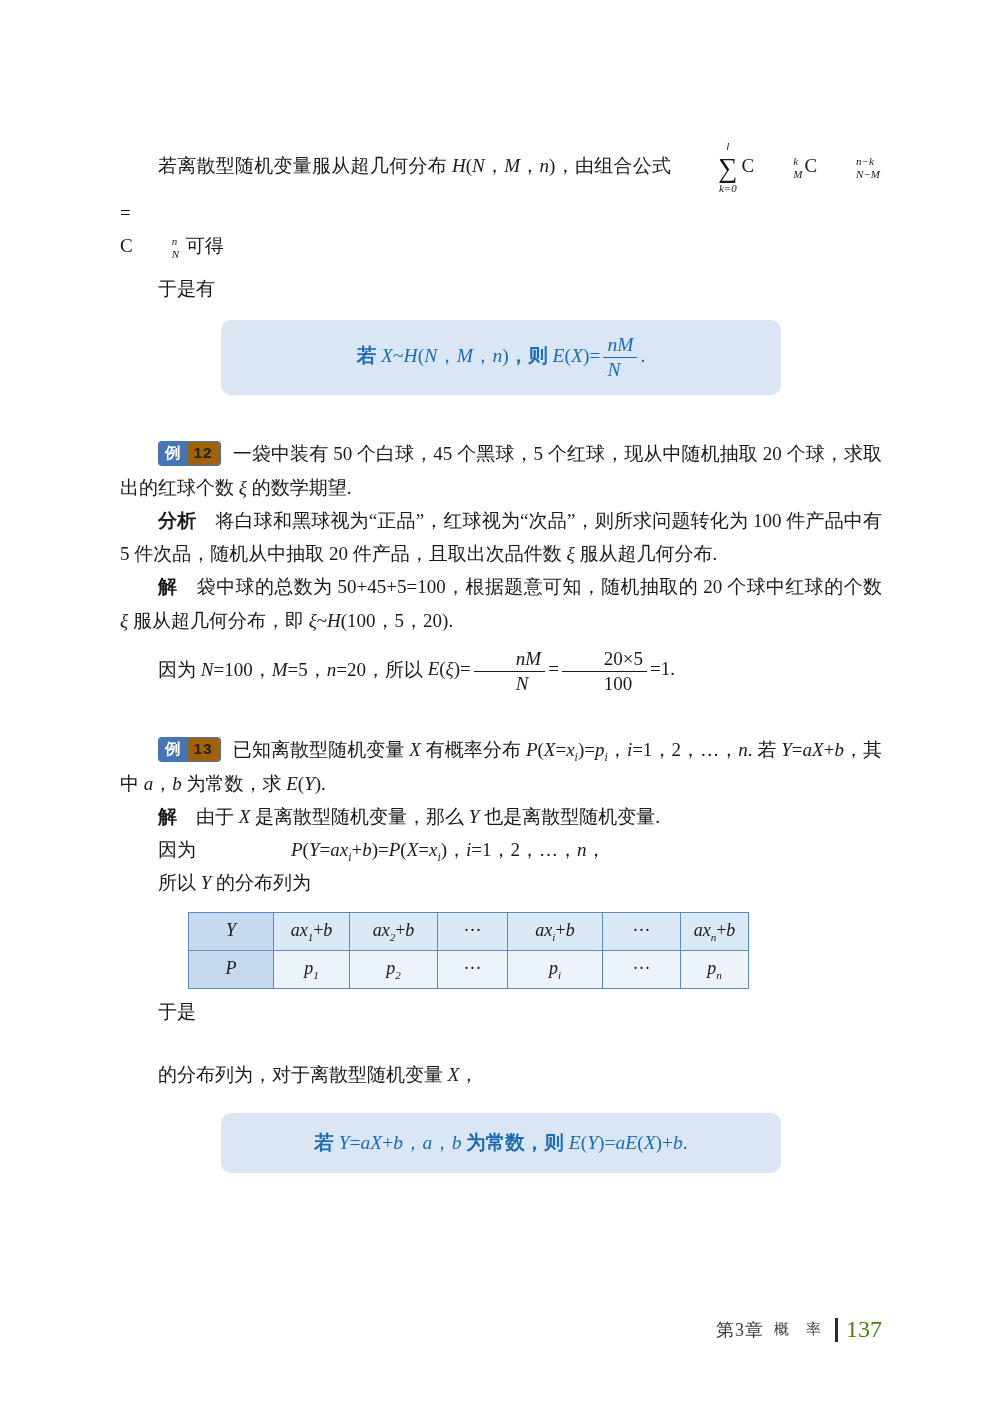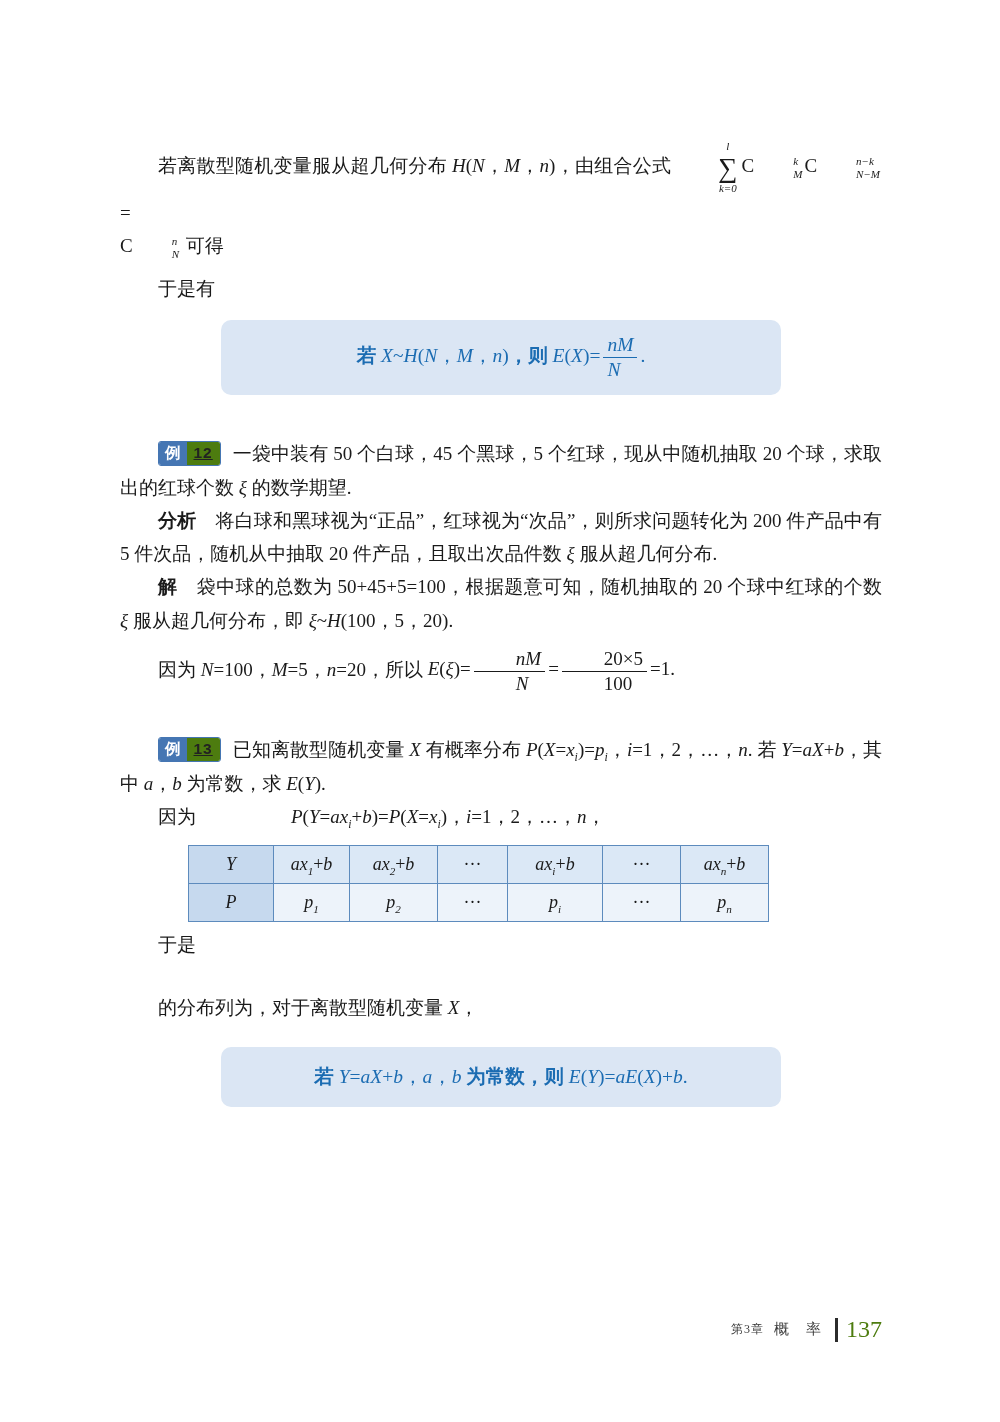--- a/index.html
+++ b/index.html
@@ -35,41 +35,41 @@
   .formula-block { text-align:center; margin:10px 0 6px; }
 
   .hibox { width:560px; margin:14px auto 4px; background:#dbe6f4; border-radius:10px;
            padding:13px 12px; text-align:center; color:#1b6cb2; font-size:19.5px; }
   .hibox .cnb { color:#1b6cb2; }
 
   .exbadge { display:inline-flex; align-items:center; border:1px solid #4576b3; border-radius:3px;
              overflow:hidden; font-family:"Liberation Sans","DejaVu Sans",sans-serif; font-size:15.5px;
              line-height:1.35; vertical-align:2px; margin-right:12px; text-indent:0; }
   .exl { background:#4576b3; color:#ffffff; padding:1px 6px; font-weight:700; }
-  .exr { background:#4d7c0f; color:#222222; padding:1px 7px; font-weight:700; letter-spacing:1px;text-decoration:underline; }
+  .exr { background:#a16207; color:#222222; padding:1px 7px; font-weight:700; letter-spacing:1px; }
 
   .ex12 { margin-top:42px; }
   .sol2 { margin-top:10px; margin-bottom:6px; }
   .ex13 { margin-top:38px; }
 
   .dist-table { border-collapse:collapse; margin:12px 0 6px 68px; font-size:18px; }
   .dist-table td { border:1px solid #5d8bbd; text-align:center; height:38px; padding:2px 6px; }
   .dist-table tr.r0 td { background:#dbe8f6; }
   .dist-table tr.r1 td { background:#edf3fa; }
   .dist-table td.c0 { background:#c6d9ee !important; }
-  .w0{width:85px} .w1{width:76px} .w2{width:88px} .w3{width:70px} .w4{width:95px} .w5{width:78px} .w6{width:88px}
+  .w0{width:85px} .w1{width:76px} .w2{width:88px} .w3{width:70px} .w4{width:95px} .w5{width:78px} .w6{width:68px}
 
   .derive { margin:4px 0 0 152px; line-height:1.85; }
   .dline.ind { margin-left:46px; }
 
   .concl { margin-top:30px; }
   .box2 { margin-top:22px; }
 
   .footer { position:absolute; top:1316px; right:118px; display:flex; align-items:center; }
-  .chap { font-size:12px; color:#3a3a3a; letter-spacing:1px; }
+  .chap { font-size:18px; color:#3a3a3a; letter-spacing:1px; }
   .subj { font-size:15px; color:#3a3a3a; margin-left:10px; letter-spacing:4px;font-family:Liberation Mono, monospace; }
   .fbar { width:3px; height:24px; background:#2b2b2b; margin:0 8px 0 10px; }
   .pnum { font-size:24px; color:#4d7c0f; }
 </style>
 </head>
 <body>
 
 <div class="page">
   <div class="content">
 
@@ -94,36 +94,38 @@
 
     <div class="hibox"><span class="cnb">若 </span><span class="m"><span class="mi">X</span><span class="mr">~</span><span class="mi">H</span><span class="mr">(</span><span class="mi">N</span><span class="mr">，</span><span class="mi">M</span><span class="mr">，</span><span class="mi">n</span><span class="mr">)</span></span><span class="cnb">，则 </span><span class="m"><span class="mi">E</span><span class="mr">(</span><span class="mi">X</span><span class="mr">)=</span><span class="frac"><span class="fnum"><span class="mi">nM</span></span><span class="fden"><span class="mi">N</span></span></span><span class="mr">.</span></span></div>
 
     <p class="para indent ex12">
       <span class="exbadge">
           <span class="exl">例</span>
           <span class="exr">12</span>
         </span><span><span class="cn">一袋中装有 50 个白球，45 个黑球，5 个红球，现从中随机抽取 20 个球，求取出的红球个数 </span><span class="m"><span class="mi">ξ</span></span><span class="cn"> 的数学期望.</span></span>
     </p>
 
-    <p class="para indent"><span class="cnb">分析　</span><span class="cn">将白球和黑球视为“正品”，红球视为“次品”，则所求问题转化为 200 件产品中有 5 件次品，随机从中抽取 20 件产品，且取出次品件数 </span><span class="m"><span class="mi">ξ</span></span><span class="cn"> 服从超几何分布.</span></p>
+    <p class="para indent"><span class="cnb">分析　</span><span class="cn">将白球和黑球视为“正品”，红球视为“次品”，则所求问题转化为 100 件产品中有 5 件次品，随机从中抽取 20 件产品，且取出次品件数 </span><span class="m"><span class="mi">ξ</span></span><span class="cn"> 服从超几何分布.</span></p>
 
     <p class="para indent"><span class="cnb">解　</span><span class="cn">袋中球的总数为 </span><span class="m"><span class="mr">50+45+5=100</span></span><span class="cn">，根据题意可知，随机抽取的 20 个球中红球的个数 </span><span class="m"><span class="mi">ξ</span></span><span class="cn"> 服从超几何分布，即 </span><span class="m"><span class="mi">ξ</span><span class="mr">~</span><span class="mi">H</span><span class="mr">(100，5，20).</span></span></p>
 
     <p class="para indent sol2"><span class="cn">因为 </span><span class="m"><span class="mi">N</span><span class="mr">=100</span></span><span class="cn">，</span><span class="m"><span class="mi">M</span><span class="mr">=5</span></span><span class="cn">，</span><span class="m"><span class="mi">n</span><span class="mr">=20</span></span><span class="cn">，所以 </span><span class="m"><span class="mi">E</span><span class="mr">(</span><span class="mi">ξ</span><span class="mr">)=</span><span class="frac"><span class="fnum"><span class="mi">nM</span></span><span class="fden"><span class="mi">N</span></span></span><span class="mr">=</span><span class="frac"><span class="fnum"><span class="mr">20×5</span></span><span class="fden"><span class="mr">100</span></span></span><span class="mr">=1.</span></span></p>
 
     <p class="para indent ex13">
       <span class="exbadge">
           <span class="exl">例</span>
           <span class="exr">13</span>
         </span><span><span class="cn">已知离散型随机变量 </span><span class="m"><span class="mi">X</span></span><span class="cn"> 有概率分布 </span><span class="m"><span class="mi">P</span><span class="mr">(</span><span class="mi">X</span><span class="mr">=</span><span class="mss"><span class="mi">x</span><sub class="sscript">i</sub></span><span class="mr">)=</span><span class="mss"><span class="mi">p</span><sub class="sscript">i</sub></span></span><span class="cn">，</span><span class="m"><span class="mi">i</span><span class="mr">=1，2，…，</span><span class="mi">n</span></span><span class="cn">. 若 </span><span class="m"><span class="mi">Y</span><span class="mr">=</span><span class="mi">aX</span><span class="mr">+</span><span class="mi">b</span></span><span class="cn">，其中 </span><span class="m"><span class="mi">a</span></span><span class="cn">，</span><span class="m"><span class="mi">b</span></span><span class="cn"> 为常数，求 </span><span class="m"><span class="mi">E</span><span class="mr">(</span><span class="mi">Y</span><span class="mr">).</span></span></span>
     </p>
 
+    <p class="para indent"><span class="cnb">解　</span><span class="cn">由于 </span><span class="m"><span class="mi">X</span></span><span class="cn"> 是离散型随机变量，那么 </span><span class="m"><span class="mi">Y</span></span><span class="cn"> 也是离散型随机变量.</span></p>
 
     <p class="para indent"><span class="cn">因为</span><span class="gap" style="width: 95px;"></span><span class="m"><span class="mi">P</span><span class="mr">(</span><span class="mi">Y</span><span class="mr">=</span><span class="mi">a</span><span class="mss"><span class="mi">x</span><sub class="sscript">i</sub></span><span class="mr">+</span><span class="mi">b</span><span class="mr">)=</span><span class="mi">P</span><span class="mr">(</span><span class="mi">X</span><span class="mr">=</span><span class="mss"><span class="mi">x</span><sub class="sscript">i</sub></span><span class="mr">)</span></span><span class="cn">，</span><span class="m"><span class="mi">i</span><span class="mr">=1，2，…，</span><span class="mi">n</span></span><span class="cn">，</span></p>
 
+    <p class="para indent"><span class="cn">所以 </span><span class="m"><span class="mi">Y</span></span><span class="cn"> 的分布列为</span></p>
 
     <table class="dist-table">
         <tbody>
           <tr class="r0">
             <td class="c0 w0"><span class="mi">Y</span></td>
             <td class="w1"><span class="mi">a</span><span class="mss"><span class="mi">x</span><sub class="sscript">1</sub></span><span class="mr">+</span><span class="mi">b</span></td>
             <td class="w2"><span class="mi">a</span><span class="mss"><span class="mi">x</span><sub class="sscript">2</sub></span><span class="mr">+</span><span class="mi">b</span></td>
             <td class="w3"><span class="mr">···</span></td>
             <td class="w4"><span class="mi">a</span><span class="mss"><span class="mi">x</span><sub class="sscript">i</sub></span><span class="mr">+</span><span class="mi">b</span></td>
             <td class="w5"><span class="mr">···</span></td>

